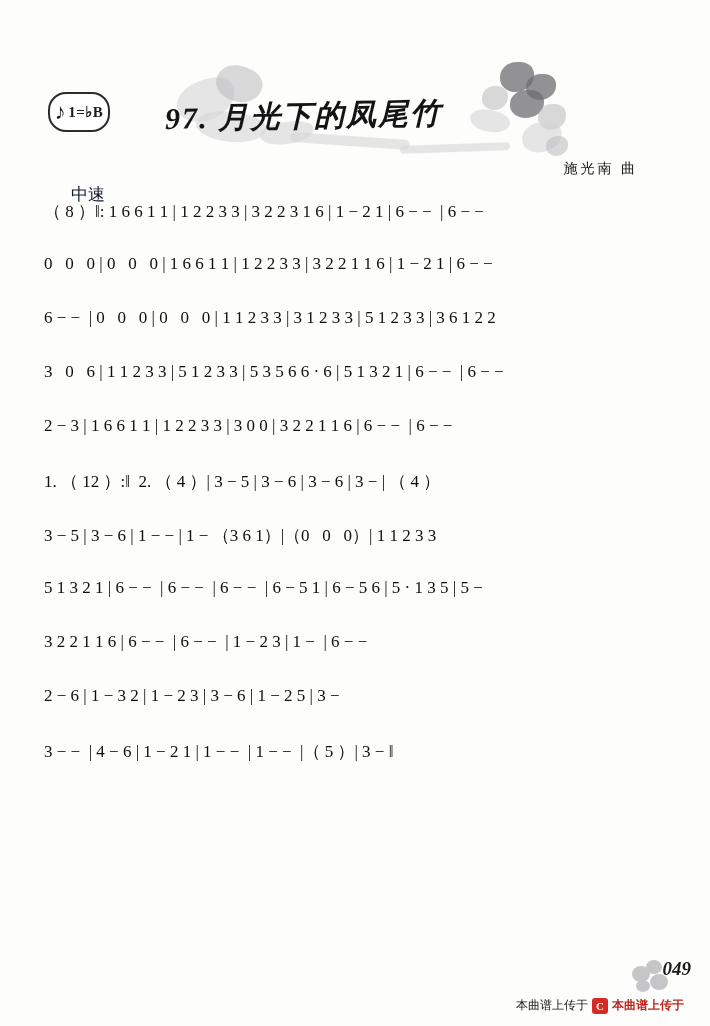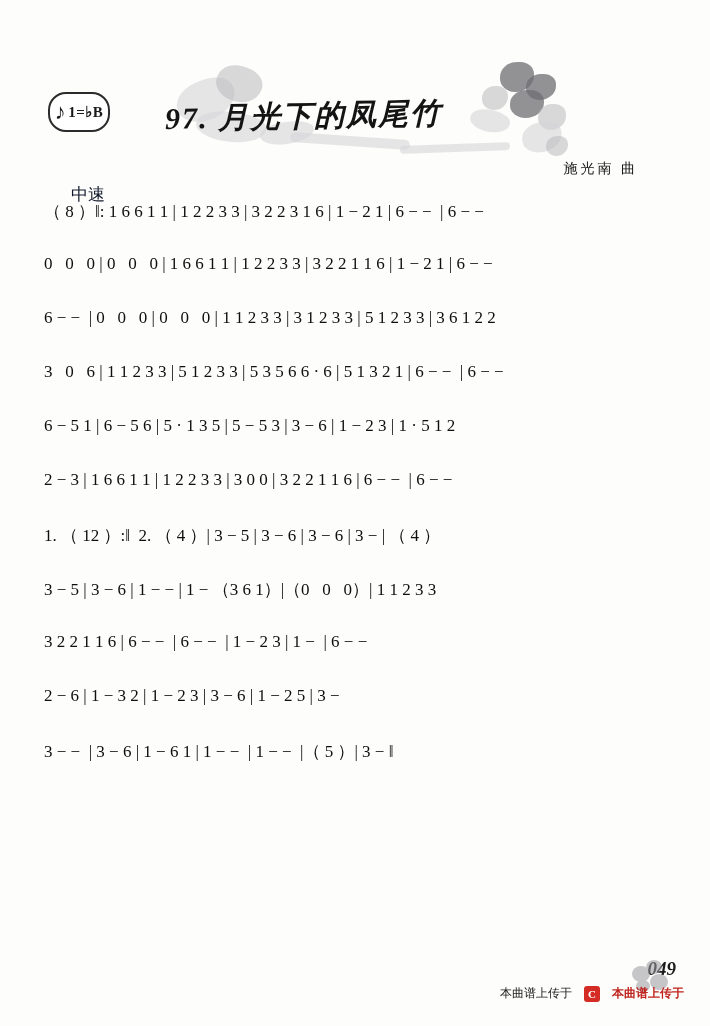--- a/index.html
+++ b/index.html
@@ -124,36 +124,36 @@
     white-space: nowrap;
     letter-spacing: 0px;
     position: relative;
     font-family: "Liberation Serif", serif;
   }
   .sysrow .txt { white-space: pre; }
 
   
   .pageno {
     position: absolute;
-    right: 34px;
+    right: 19px;
     bottom: 46px;
     font-size: 19px;
     font-weight: bold;
     font-style: italic;
     color: #1a1a1a;
   }
   .footer {
     position: absolute;
     right: 26px;
-    bottom: 24px;
+    bottom: 12px;
     font-size: 12px;
     color: #1a1a1a;
     display: flex;
     align-items: flex-end;
-    gap: 12px;
+    gap: 4px;
     white-space: nowrap;
   }
   .footer .logo {
     display: inline-block;
     width: 16px;
     height: 16px;
     border-radius: 3px;
     background: #d42b25;
     color: #fff;
     font-size: 11px;
@@ -210,27 +210,27 @@
 
   <div class="composer">施光南  曲</div>
 
   <div class="tempo">中速</div>
 
   <div class="music">
     <div class="sysrow"><span class="txt">（ 8 ）‖: 1 6 6 1 1 | 1 2 2 3 3 | 3 2 2 3 1 6 | 1 − 2 1 | 6 − −  | 6 − −</span></div>
     <div class="sysrow"><span class="txt">0   0   0 | 0   0   0 | 1 6 6 1 1 | 1 2 2 3 3 | 3 2 2 1 1 6 | 1 − 2 1 | 6 − −</span></div>
     <div class="sysrow"><span class="txt">6 − −  | 0   0   0 | 0   0   0 | 1 1 2 3 3 | 3 1 2 3 3 | 5 1 2 3 3 | 3 6 1 2 2</span></div>
     <div class="sysrow"><span class="txt">3   0   6 | 1 1 2 3 3 | 5 1 2 3 3 | 5 3 5 6 6 · 6 | 5 1 3 2 1 | 6 − −  | 6 − −</span></div>
-    <div class="sysrow"><span class="txt">6 − 5 1 | 6 − 5 6 | 5 · 1 3 5 | 5 − 5 3 | 3 − 6 | 1 − 2 3 | 1 · 5 1 2</span></div>
     <div class="sysrow"><span class="txt">2 − 3 | 1 6 6 1 1 | 1 2 2 3 3 | 3 0 0 | 3 2 2 1 1 6 | 6 − −  | 6 − −</span></div>
     <div class="sysrow"><span class="txt">1. （ 12 ）:‖  2. （ 4 ）| 3 − 5 | 3 − 6 | 3 − 6 | 3 − | （ 4 ）</span></div>
     <div class="sysrow"><span class="txt">3 − 5 | 3 − 6 | 1 − − | 1 − （3 6 1）|（0   0   0）| 1 1 2 3 3</span></div>
+    <div class="sysrow"><span class="txt">5 1 3 2 1 | 6 − −  | 6 − −  | 6 − −  | 6 − 5 1 | 6 − 5 6 | 5 · 1 3 5 | 5 −</span></div>
     <div class="sysrow"><span class="txt">3 2 2 1 1 6 | 6 − −  | 6 − −  | 1 − 2 3 | 1 −  | 6 − −</span></div>
     <div class="sysrow"><span class="txt">2 − 6 | 1 − 3 2 | 1 − 2 3 | 3 − 6 | 1 − 2 5 | 3 −</span></div>
-    <div class="sysrow"><span class="txt">3 − −  | 3 − 6 | 1 − 6 1 | 1 − −  | 1 − −  |（ 5 ）| 3 − ‖</span></div>
+    <div class="sysrow"><span class="txt">3 − −  | 4 − 6 | 1 − 2 1 | 1 − −  | 1 − −  |（ 5 ）| 3 − ‖</span></div>
   </div>
 
   <div class="pageno">049</div>
 
   <div class="stamp">
     <i style="left:4px;top:8px;width:18px;height:16px;"></i>
     <i style="left:18px;top:2px;width:16px;height:14px;"></i>
     <i style="left:22px;top:16px;width:18px;height:16px;"></i>
     <i style="left:8px;top:22px;width:14px;height:12px;"></i>
   </div>

